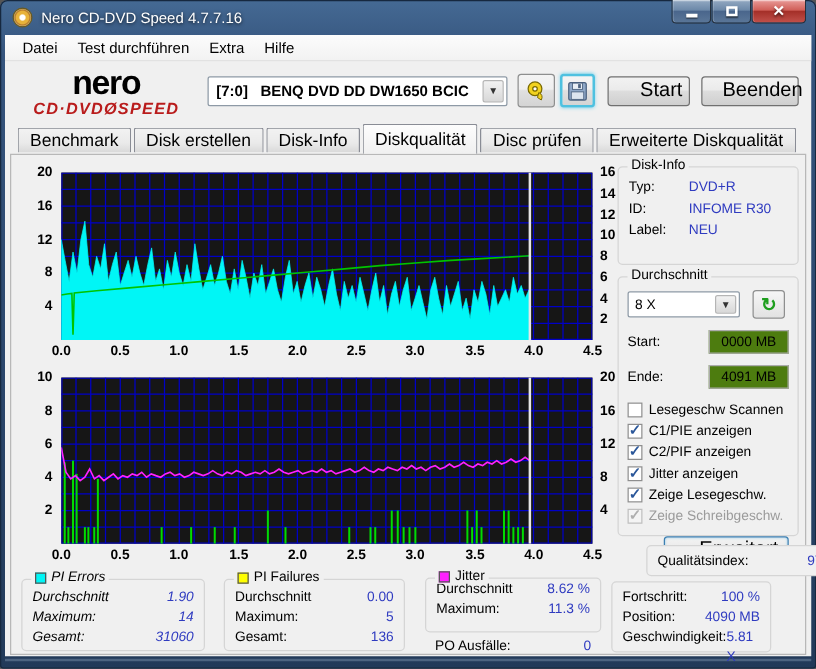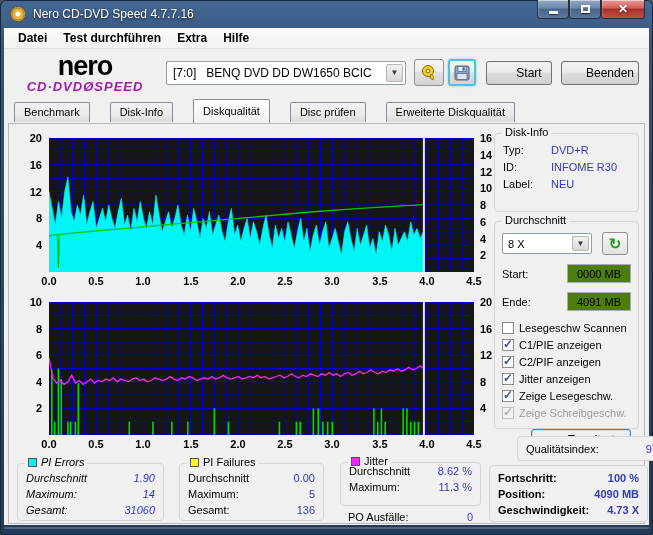--- a/index.html
+++ b/index.html
@@ -20,43 +20,43 @@
     box-shadow:inset 0 1px 0 rgba(255,255,255,.5), inset 1px 0 0 rgba(255,255,255,.2);}
   .winbtn.min,.winbtn.max{width:32px;}
   .winbtn.close{width:44px;background:linear-gradient(180deg,#e99b98 0%,#d05f58 45%,#a42f28 50%,#c1504a 100%);}
   .g-min{width:9px;height:3px;background:#fff;margin-top:6px;box-shadow:0 1px 1px #0008;}
   .g-max{width:9px;height:8px;border:2px solid #fff;box-shadow:0 1px 1px #0008;}
   .g-close{color:#fff;font-size:12px;font-weight:bold;text-shadow:0 1px 2px #0008;}
   
   #client{position:absolute;left:4px;top:28px;width:645px;height:497px;background:#F0F0F0;}
   #menubar{height:21px;background:linear-gradient(#FCFCFC,#F2F2F2);border-bottom:1px solid #E2E2E2;
     display:flex;align-items:center;font-size:12px;padding-left:6px;}
-  .menu-item{padding:2px 8px;color:#000;font-weight:bold;}
+  .menu-item{padding:2px 8px;color:#000;}
   
   #toolbar{height:47px;display:flex;align-items:center;padding:0 6px;}
   #logo{width:150px;text-align:center;line-height:1;}
   #logo-line1{font-weight:bold;font-size:27px;letter-spacing:-1px;color:#000;}
-  #logo-line2{font-weight:bold;font-style:italic;font-size:13px;letter-spacing:1px;color:#a21caf;}
+  #logo-line2{font-weight:bold;font-style:italic;font-size:13px;letter-spacing:1px;color:#b91c1c;}
   #drive-combo{width:240px;height:24px;margin-left:6px;background:#fff;border:1px solid #8E9AA6;border-radius:2px;
-    display:flex;align-items:center;position:relative;}
+    display:flex;align-items:center;position:relative;font-weight:bold;}
   #drive-combo .combo-text{font-size:12px;padding-left:6px;white-space:pre;overflow:hidden;}
   .combo-arrow{position:absolute;right:2px;top:2px;bottom:2px;width:17px;display:flex;align-items:center;justify-content:center;
     background:linear-gradient(#F2F2F2,#D8D8D8);border:1px solid #B5B5B5;border-radius:2px;font-size:8px;color:#333;}
   .toolbtn{height:27px;border:1px solid #8E8F8F;border-radius:3px;background:linear-gradient(#F4F4F4,#EFEFEF 45%,#E0E0E0 50%,#D4D4D4);
     display:flex;align-items:center;justify-content:center;}
   #eject-btn{width:30px;margin-left:8px;}
   #save-btn{width:28px;margin-left:4px;border:2px solid #4EC1E0;box-shadow:0 0 3px #7fd4ec;}
-  .pushbtn{height:24px;border:1px solid #707070;border-radius:3px;font-size:12px;color:#000;
+  .pushbtn{height:24px;border:1px solid #707070;border-radius:3px;font-size:16px;color:#000;
     background:linear-gradient(#F2F2F2,#EBEBEB 45%,#DDDDDD 50%,#CFCFCF);display:flex;align-items:center;justify-content:center;padding-left:20px;}
   #start-btn{width:66px;margin-left:10px;}
   #quit-btn{width:78px;margin-left:9px;}
   
   #tabs{height:26px;display:flex;align-items:flex-end;padding-left:10px;position:relative;z-index:2;}
-  .tab{height:20px;line-height:18px;padding:0 9px;font-size:11px;border:1px solid #898C95;border-bottom:none;
-    border-radius:2px 2px 0 0;background:linear-gradient(#F2F2F2,#EAEAEA 60%,#D9D9D9);margin-right:20px;color:#000;}
+  .tab{height:20px;line-height:18px;padding:0 9px;font-size:14px;border:1px solid #898C95;border-bottom:none;
+    border-radius:2px 2px 0 0;background:linear-gradient(#F2F2F2,#EAEAEA 60%,#D9D9D9);margin-right:2px;color:#000;}
   .tab.active{height:24px;line-height:22px;background:linear-gradient(#FDFDFD,#F0F0F0);position:relative;z-index:3;margin-bottom:-1px;}
   
   #tabpage{position:absolute;left:4px;top:95px;width:637px;height:401px;background:#F0F0F0;
     border:1px solid #B8B8B8;z-index:1;}
   
   .plot{position:absolute;background:#161616;}
   #plot-top{left:40px;top:14px;width:425px;height:134px;}
   #plot-bottom{left:40px;top:178px;width:425px;height:133px;}
   .axis-col{position:absolute;font-weight:bold;font-size:11px;color:#000;}
   .axis-col span{position:absolute;display:block;}
@@ -93,21 +93,21 @@
   #checkboxes{margin-top:8px;}
   .cb{display:flex;align-items:center;height:17px;color:#000;}
   .cb .box{width:12px;height:12px;background:#fff;border:1px solid #8E8E8E;margin-right:5px;position:relative;flex:none;}
   .cb[data-checked="true"] .box::after{content:"✓";position:absolute;left:0px;top:-3px;color:#2B579A;font-size:12px;font-weight:bold;}
   .cb[data-disabled="true"]{color:#9B9B9B;}
   .cb[data-disabled="true"] .box{border-color:#BFBFBF;background:#F4F4F4;}
   .cb[data-disabled="true"] .box::after{color:#AFAFAF;}
   #advanced-btn{width:100px;height:22px;margin:8px 0 0 auto;border:1px solid #3C7FB1;box-shadow:0 0 2px #7fc4ec inset;}
   #box-quality{left:508px;top:312px;width:150px;height:25px;display:flex;align-items:center;}
   #box-quality .kv-row{width:100%;}
-  #box-progress{left:480px;top:341px;width:159px;height:57px;padding-top:4px;font-weight:bold;}
+  #box-progress{left:480px;top:341px;width:128px;height:57px;padding-top:4px;}
   
   #box-pie{left:8px;top:339px;width:147px;height:58px;padding-top:6px;font-style:italic;}
   #box-pif{left:170px;top:339px;width:145px;height:58px;padding-top:6px;}
   #box-jitter{left:331px;top:338px;width:141px;height:44px;padding-top:0;}
   #row-po{position:absolute;left:331px;top:385px;width:141px;}
   
   #bottom-frame-line{position:absolute;left:4px;bottom:6px;width:645px;height:2px;background:#9fb4cc;opacity:.35;}
 </style>
 </head>
 <body>
@@ -162,20 +162,21 @@
           <rect x="8.5" y="2.3" width="2.2" height="3.2" fill="#4A617F"></rect>
           <rect x="3" y="8.5" width="10" height="6" fill="#DCE5EF" stroke="#4A617F" stroke-width="0.7"></rect>
         </svg>
       </div>
       <div class="pushbtn" id="start-btn">Start</div>
       <div class="pushbtn" id="quit-btn">Beenden</div>
     </div>
 
     <div id="tabs">
       <div class="tab">Benchmark</div>
+      <div class="tab">Disk erstellen</div>
       <div class="tab">Disk-Info</div>
       <div class="tab active">Diskqualität</div>
       <div class="tab">Disc prüfen</div>
       <div class="tab">Erweiterte Diskqualität</div>
     </div>
 
     <div id="tabpage">
 
       <div class="axis-col" id="ly-top">
           <span style="top: -6px;">20</span>
@@ -443,21 +444,21 @@
         <div class="kv-row">
             <span>Fortschritt:</span>
             <span class="val">100 %</span>
           </div>
         <div class="kv-row">
             <span>Position:</span>
             <span class="val">4090 MB</span>
           </div>
         <div class="kv-row">
             <span>Geschwindigkeit:</span>
-            <span class="val">4.73 X</span>
+            <span class="val">5.81 X</span>
           </div>
       </div>
 
       <div class="groupbox" id="box-pie">
         <span class="legend">
             <span class="swatch" id="sw-pie" style="background: rgb(0, 246, 246);"></span>
             <span>PI Errors</span>
           </span>
         <div class="kv-row">
             <span>Durchschnitt</span>

